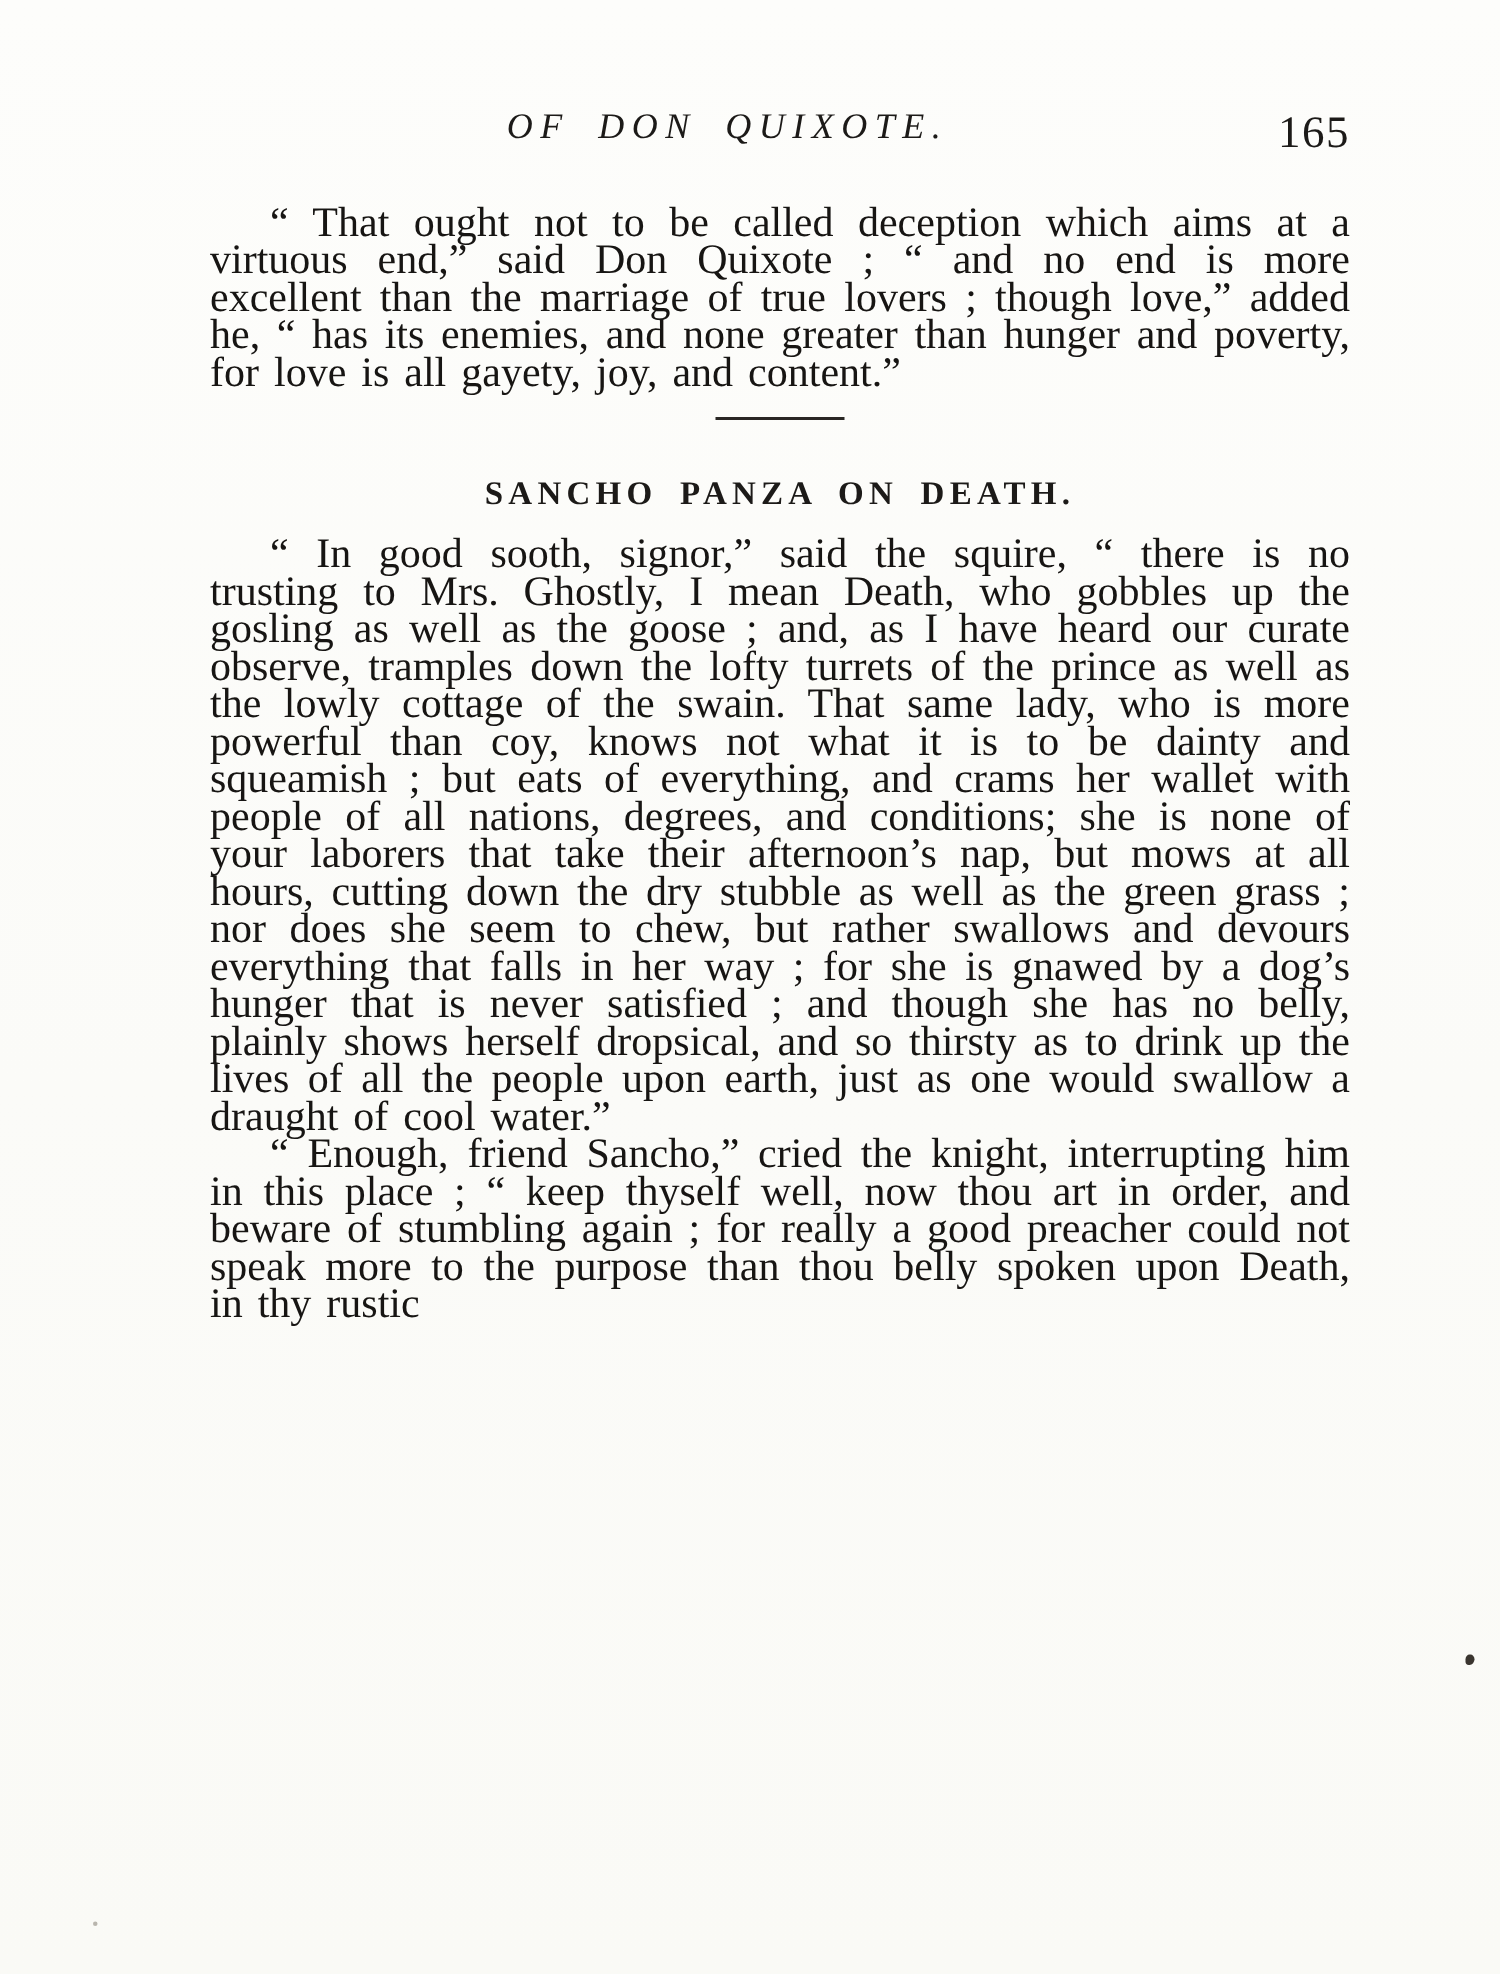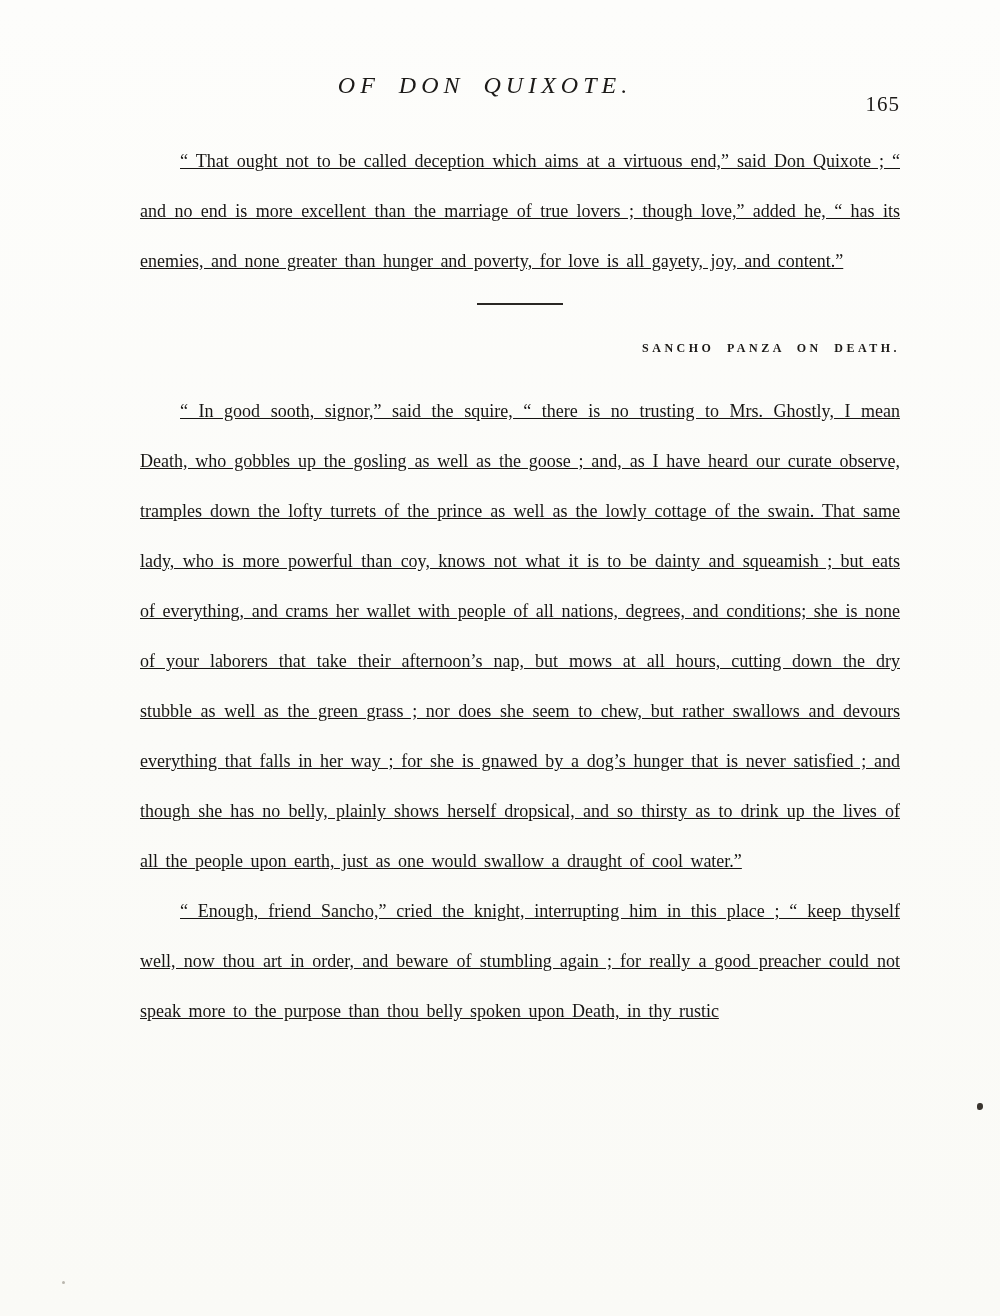--- a/index.html
+++ b/index.html
@@ -41,51 +41,49 @@
     font-size: 24px;
     letter-spacing: 5px;
     word-spacing: 8px;
     color: #1c1a18;
   }
 
   .page-number {
     position: absolute;
     right: 0;
     top: 0;
-    font-size: 21px;
+    font-size: 30px;
     letter-spacing: 1px;
     color: #1c1a18;
-    margin-top: 20px;
   }
 
   .body-text p {
-    font-size: 18px;
-    line-height: 50px;
+    font-size: 28px;
+    line-height: 25px;
     text-align: justify;
     text-indent: 40px;
     word-spacing: 3px;
     color: #171513;
-    text-decoration: underline;
   }
 
   .divider {
     width: 86px;
     height: 0;
     border-top: 2px solid #2a2724;
     margin: 17px auto 0 auto;
   }
 
   .section-heading {
-    text-align: right;
-    font-size: 12px;
+    text-align: center;
+    font-size: 22px;
     font-weight: bold;
     letter-spacing: 3.5px;
     word-spacing: 6px;
     margin-top: 36px;
-    margin-bottom: 30px;
+    margin-bottom: 15px;
     color: #1c1a18;
   }
 
   .ink-speck {
     position: absolute;
     right: 17px;
     top: 1103px;
     width: 6px;
     height: 7px;
     background: #3a352f;

